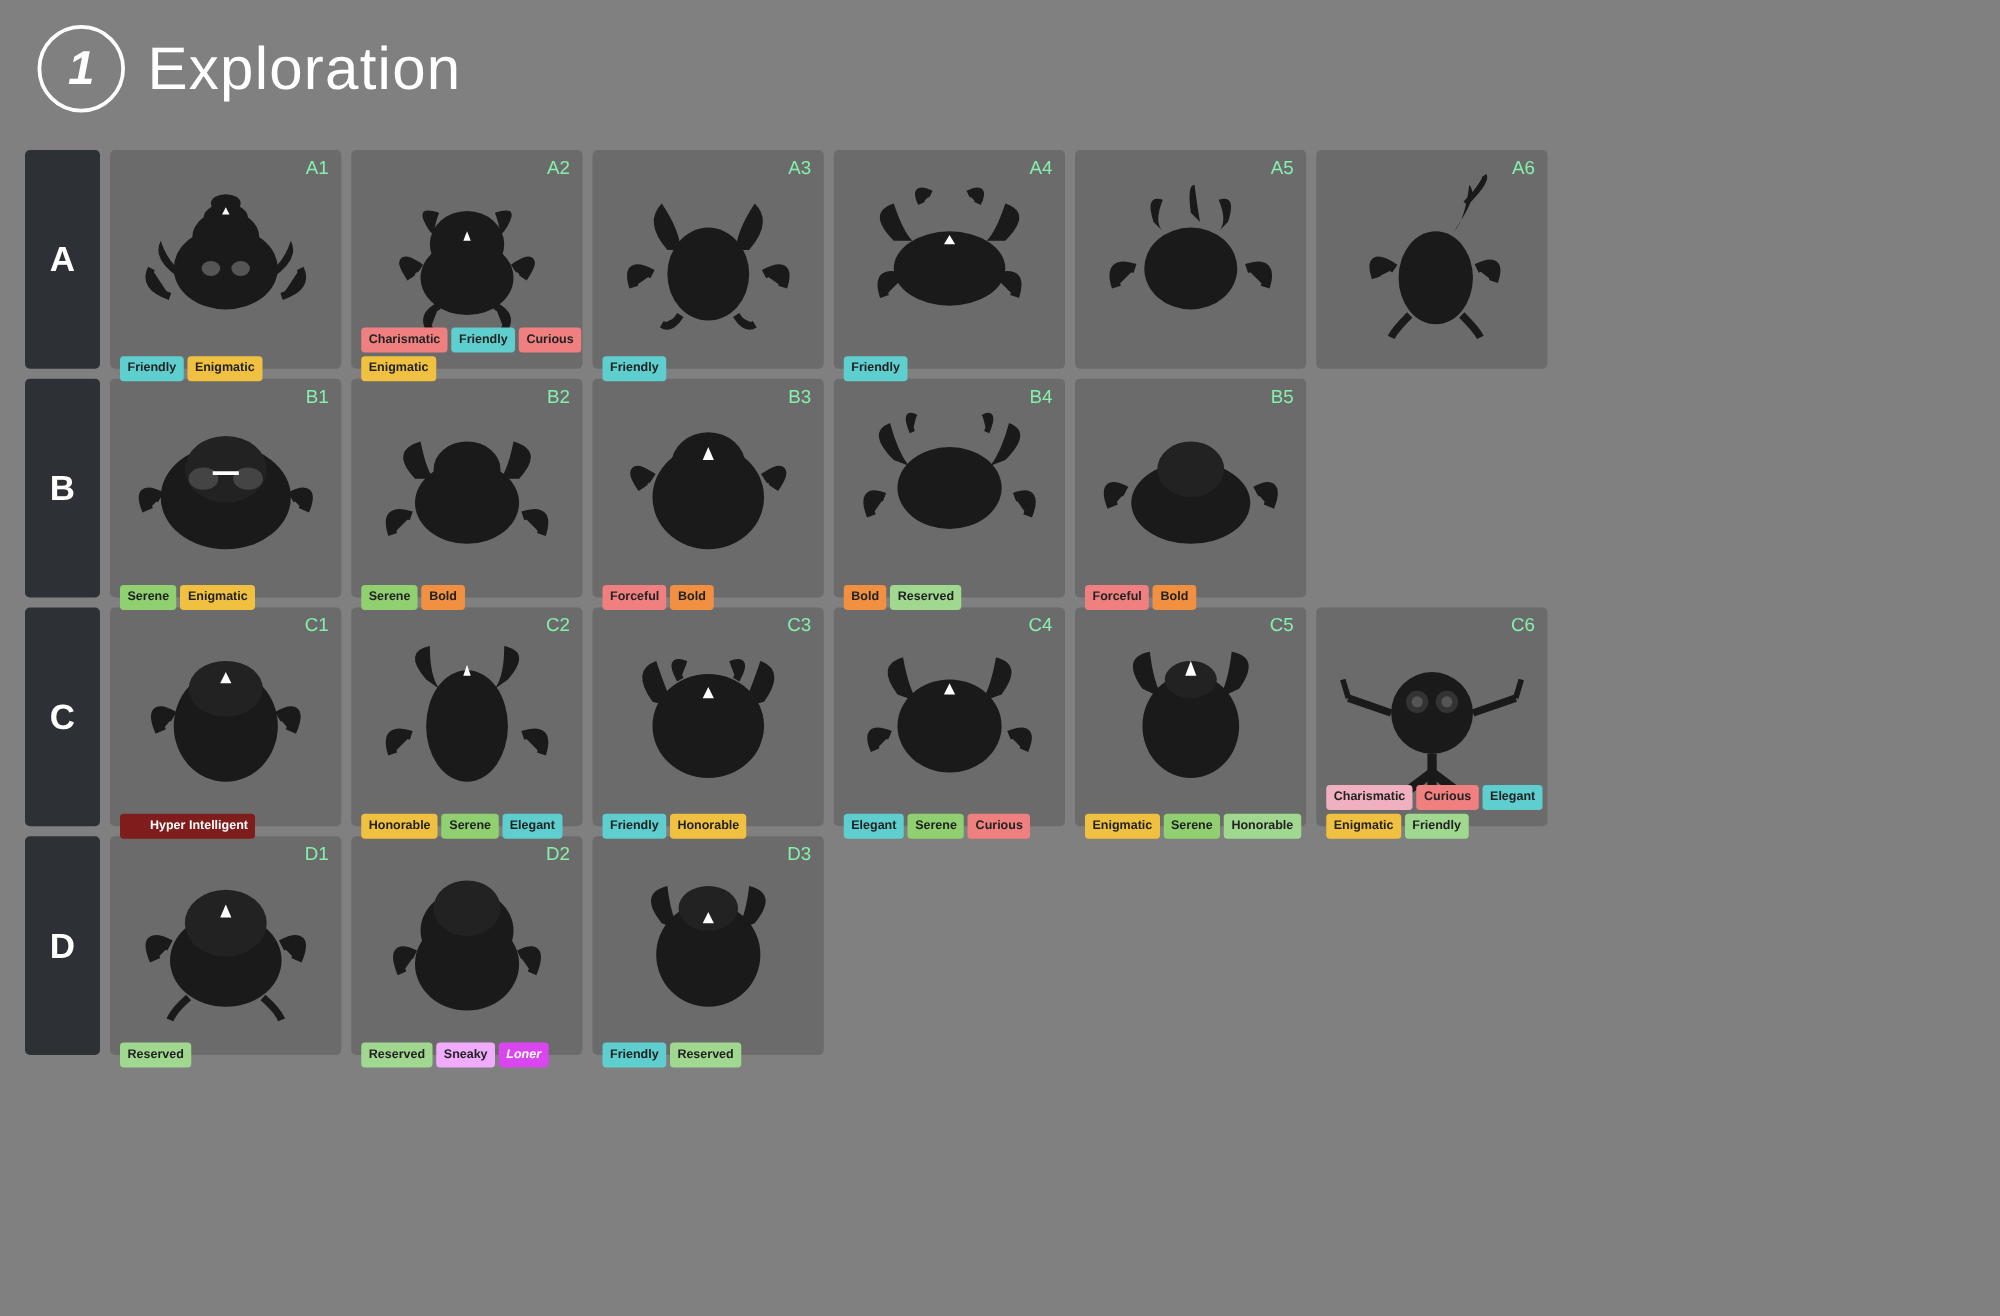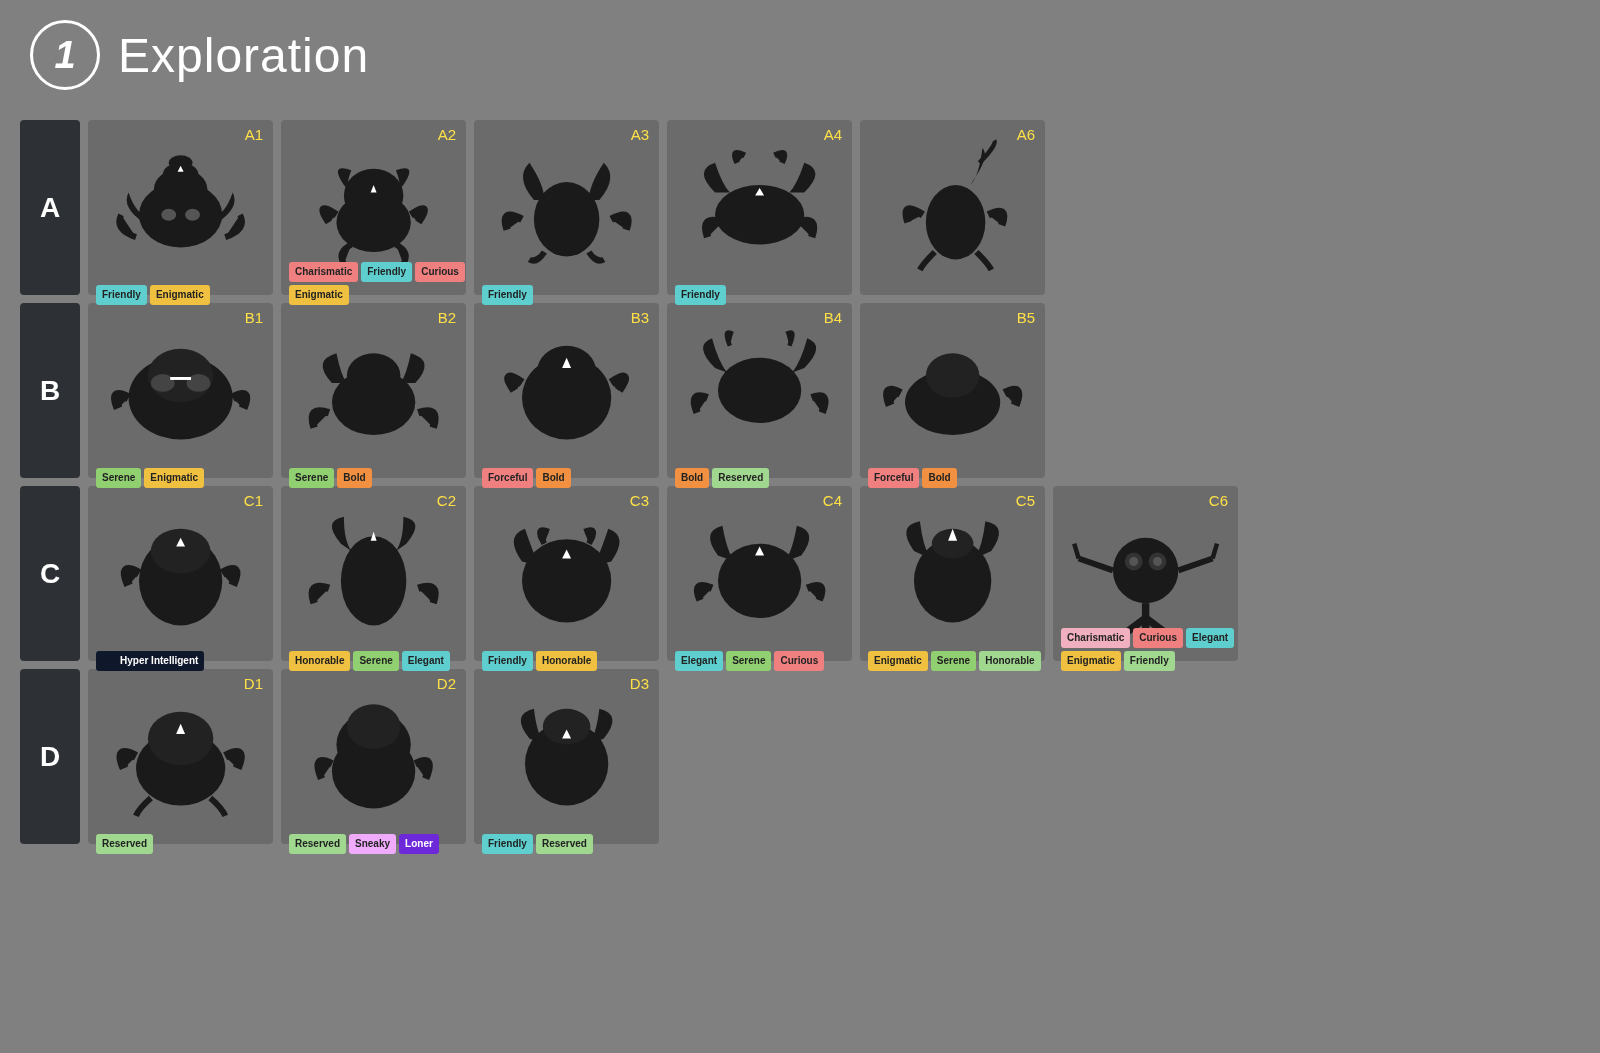--- a/index.html
+++ b/index.html
@@ -72,21 +72,21 @@
       width: 185px;
       min-width: 185px;
       height: 175px;
       overflow: visible;
       flex-shrink: 0;
     }
     .cell-id {
       position: absolute;
       top: 6px;
       right: 10px;
-      color: #fde047;
+      color: #86efac;
       font-size: 15px;
       font-weight: normal;
       z-index: 2;
     }
     .creature {
       width: 100%;
       height: 100%;
       display: flex;
       align-items: center;
       justify-content: center;
@@ -203,20 +203,34 @@
       <path d="M25 60 Q10 55 15 70" fill="#1a1a1a" stroke="#1a1a1a" stroke-width="5"></path>
       <path d="M75 60 Q90 55 85 70" fill="#1a1a1a" stroke="#1a1a1a" stroke-width="5"></path>
       <path d="M47 42 L53 42 L50 37 Z" fill="white"></path>
     </svg>
           </div>
           <div class="tags">
             <span class="tag" style="background-color: rgb(94, 206, 206); color: rgb(34, 34, 34);">Friendly</span>
           </div>
         </div>
         <div class="cell">
+          <div class="cell-id">A5</div>
+          <div class="creature">
+            <svg viewBox="0 0 100 100" xmlns="http://www.w3.org/2000/svg">
+      <ellipse cx="50" cy="55" rx="25" ry="22" fill="#1a1a1a"></ellipse>
+      <path d="M30 30 Q25 15 35 18 Q30 30 35 35" fill="#1a1a1a"></path>
+      <path d="M50 25 Q48 10 52 10 Q54 25 55 30" fill="#1a1a1a"></path>
+      <path d="M70 30 Q75 15 65 18 Q70 30 65 35" fill="#1a1a1a"></path>
+      <path d="M20 55 Q5 50 10 65" fill="#1a1a1a" stroke="#1a1a1a" stroke-width="5"></path>
+      <path d="M80 55 Q95 50 90 65" fill="#1a1a1a" stroke="#1a1a1a" stroke-width="5"></path>
+    </svg>
+          </div>
+          <div class="tags"></div>
+        </div>
+        <div class="cell">
           <div class="cell-id">A6</div>
           <div class="creature">
             <svg viewBox="0 0 100 100" xmlns="http://www.w3.org/2000/svg">
       <ellipse cx="52" cy="60" rx="20" ry="25" fill="#1a1a1a"></ellipse>
       <path d="M65 30 Q75 15 70 10 Q68 28 62 35" fill="#1a1a1a"></path>
       <path d="M68 20 Q80 8 78 5" fill="#1a1a1a" stroke="#1a1a1a" stroke-width="3"></path>
       <path d="M30 55 Q15 45 20 60" fill="#1a1a1a" stroke="#1a1a1a" stroke-width="5"></path>
       <path d="M74 55 Q88 48 83 62" fill="#1a1a1a" stroke="#1a1a1a" stroke-width="5"></path>
       <path d="M38 80 Q30 88 28 92" fill="#1a1a1a" stroke="#1a1a1a" stroke-width="4"></path>
       <path d="M66 80 Q74 88 76 92" fill="#1a1a1a" stroke="#1a1a1a" stroke-width="4"></path>
@@ -323,21 +337,21 @@
           <div class="creature">
             <svg viewBox="0 0 100 100" xmlns="http://www.w3.org/2000/svg">
       <ellipse cx="50" cy="55" rx="28" ry="30" fill="#1a1a1a"></ellipse>
       <ellipse cx="50" cy="35" rx="20" ry="15" fill="#222"></ellipse>
       <path d="M22 50 Q8 42 15 58" fill="#1a1a1a" stroke="#1a1a1a" stroke-width="6"></path>
       <path d="M78 50 Q92 42 85 58" fill="#1a1a1a" stroke="#1a1a1a" stroke-width="6"></path>
       <path d="M47 32 L53 32 L50 26 Z" fill="white"></path>
     </svg>
           </div>
           <div class="tags">
-            <span class="tag" style="background-color: #0f172a; color: white; padding-left: 24px;">Hyper
+            <span class="tag" style="background-color: #7f1d1d; color: white; padding-left: 24px;">Hyper
 Intelligent</span>
           </div>
         </div>
         <div class="cell">
           <div class="cell-id">C2</div>
           <div class="creature">
             <svg viewBox="0 0 100 100" xmlns="http://www.w3.org/2000/svg">
       <ellipse cx="50" cy="55" rx="22" ry="30" fill="#1a1a1a"></ellipse>
       <path d="M28 30 Q15 15 30 12 Q30 28 35 35" fill="#1a1a1a"></path>
       <path d="M72 30 Q85 15 70 12 Q70 28 65 35" fill="#1a1a1a"></path>
@@ -459,21 +473,21 @@
       <ellipse cx="50" cy="60" rx="28" ry="25" fill="#1a1a1a"></ellipse>
       <ellipse cx="50" cy="42" rx="25" ry="22" fill="#1a1a1a"></ellipse>
       <ellipse cx="50" cy="30" rx="18" ry="15" fill="#222"></ellipse>
       <path d="M22 55 Q8 48 15 65" fill="#1a1a1a" stroke="#1a1a1a" stroke-width="5"></path>
       <path d="M78 55 Q92 48 85 65" fill="#1a1a1a" stroke="#1a1a1a" stroke-width="5"></path>
     </svg>
           </div>
           <div class="tags">
             <span class="tag" style="background-color: rgb(160, 216, 144); color: rgb(34, 34, 34);">Reserved</span>
             <span class="tag" style="background-color: #f0abfc; color: rgb(34, 34, 34);">Sneaky</span>
-            <span class="tag" style="background-color: #6d28d9; color: white;">Loner</span>
+            <span class="tag" style="background-color: #d946ef; color: white; font-style: italic;">Loner</span>
           </div>
         </div>
         <div class="cell">
           <div class="cell-id">D3</div>
           <div class="creature">
             <svg viewBox="0 0 100 100" xmlns="http://www.w3.org/2000/svg">
       <ellipse cx="50" cy="55" rx="28" ry="28" fill="#1a1a1a"></ellipse>
       <path d="M25 38 Q12 22 28 18 Q30 35 35 42" fill="#1a1a1a"></path>
       <path d="M75 38 Q88 22 72 18 Q70 35 65 42" fill="#1a1a1a"></path>
       <ellipse cx="50" cy="30" rx="16" ry="12" fill="#222"></ellipse>

